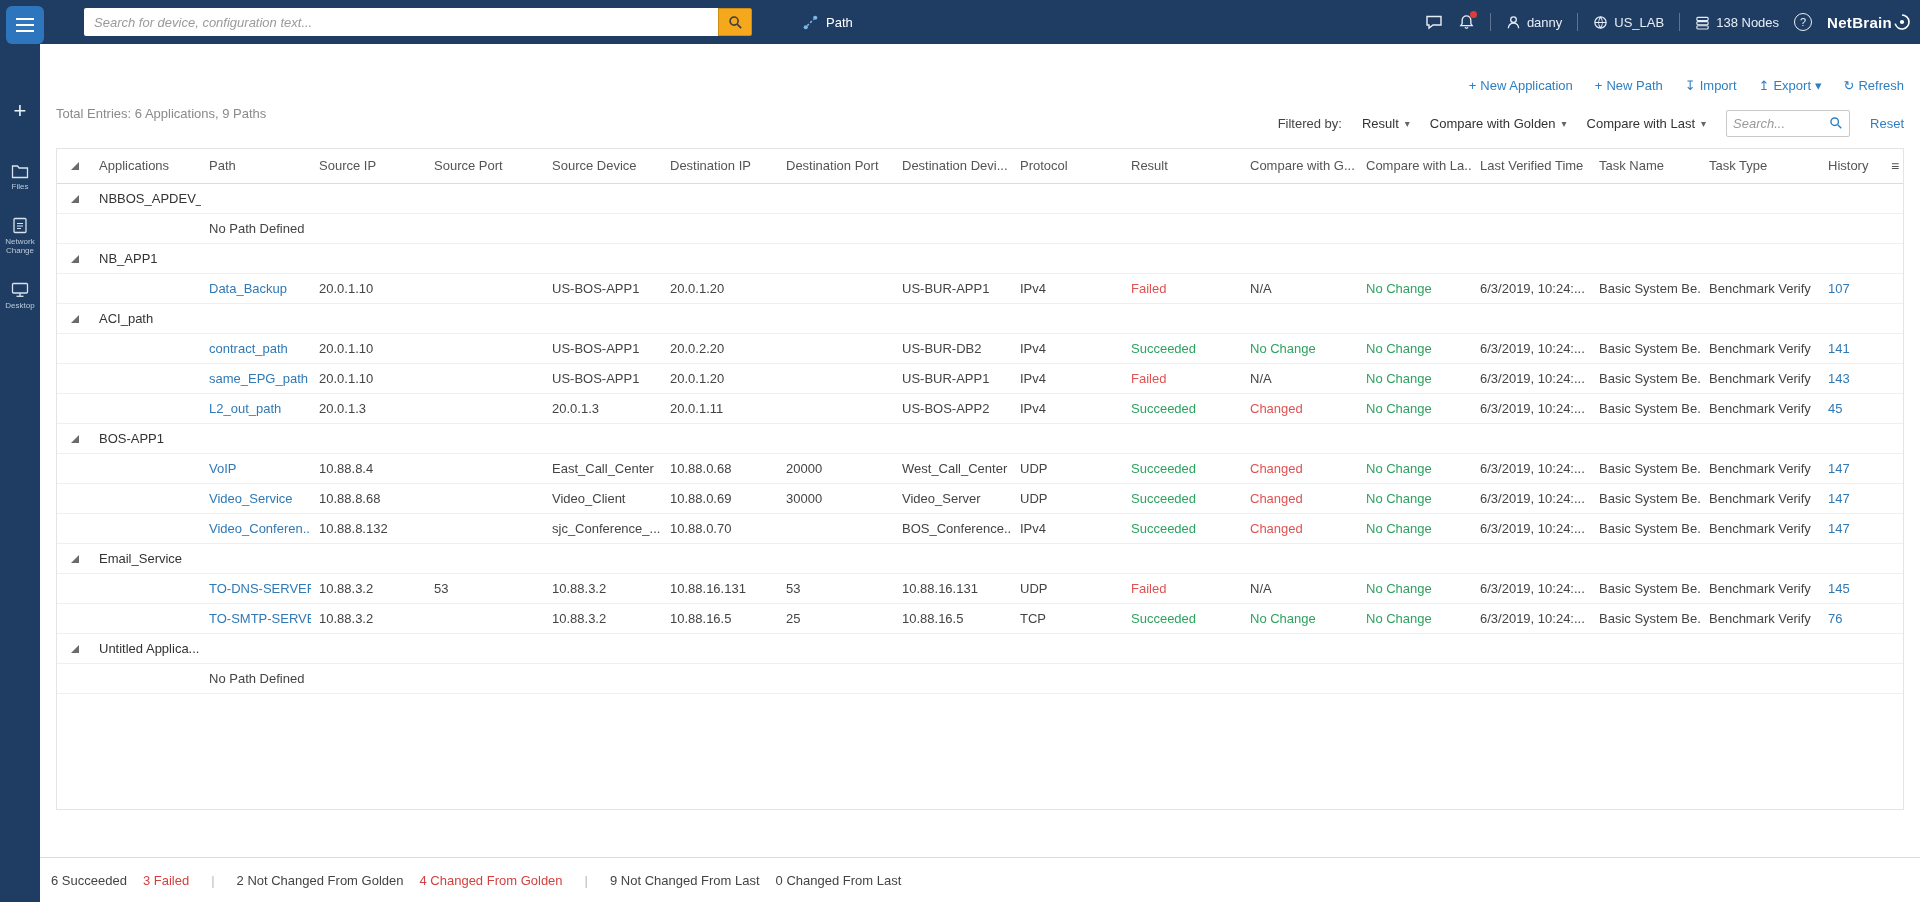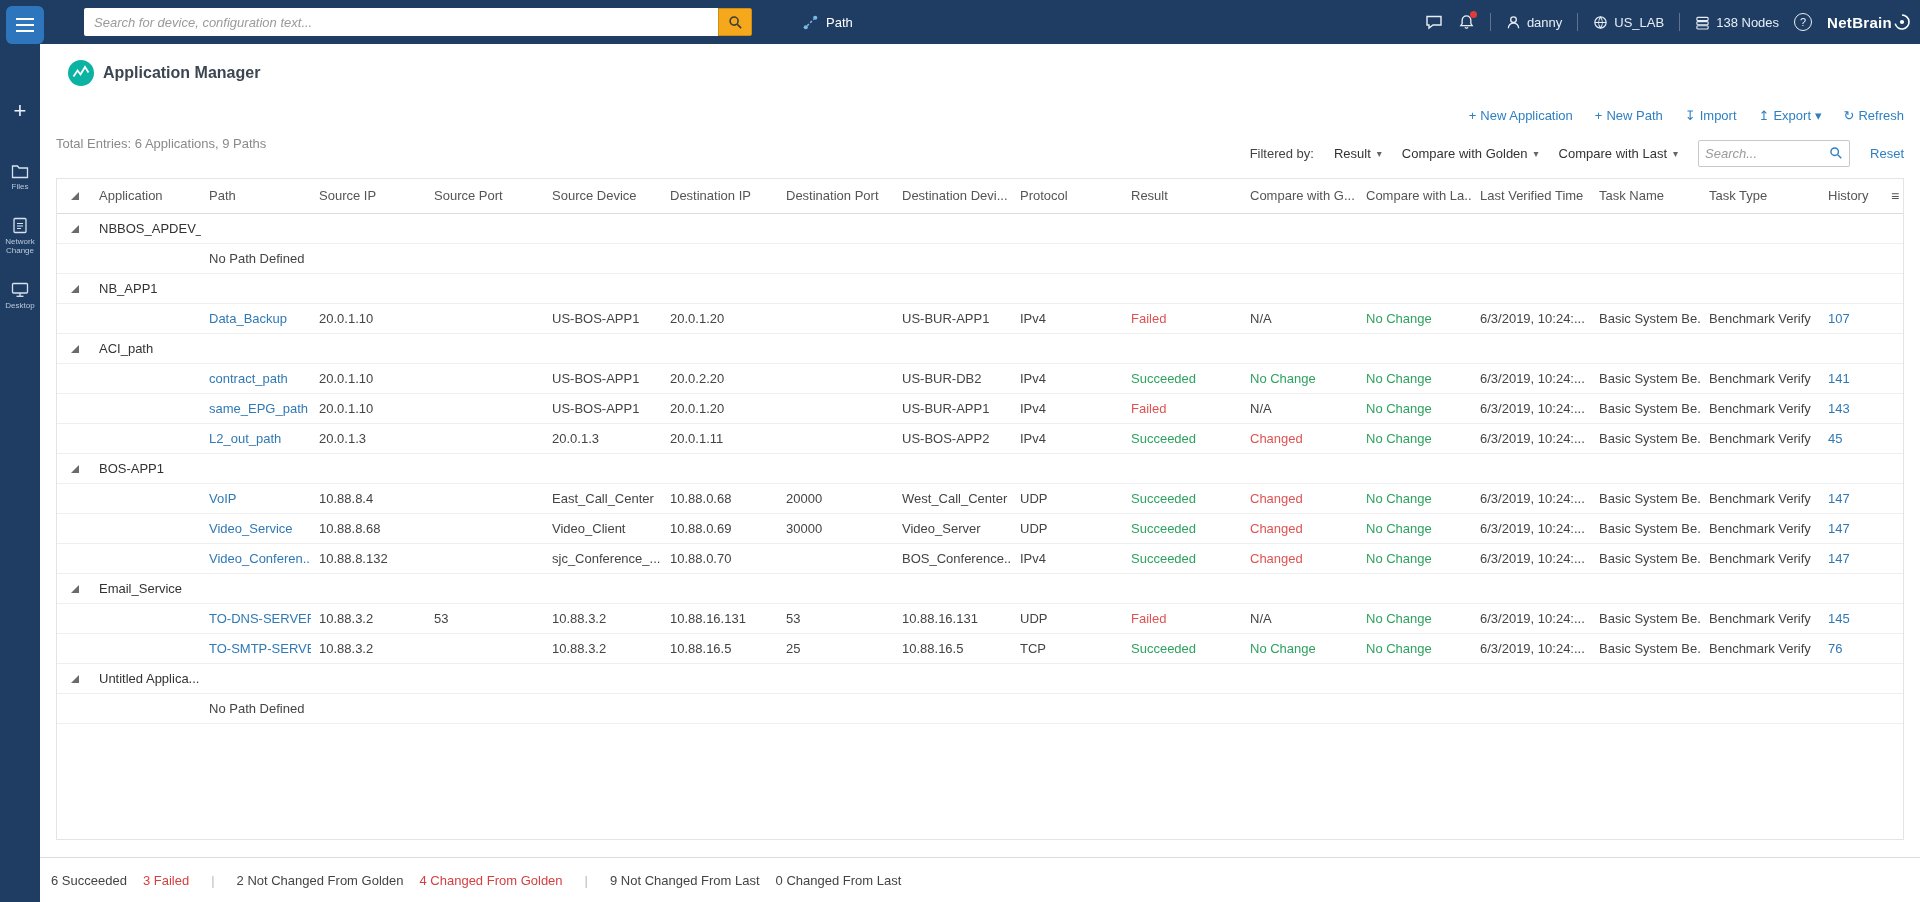--- a/index.html
+++ b/index.html
@@ -53,21 +53,21 @@
   .actions-row { display: flex; justify-content: flex-end; align-items: center; gap: 22px;
     margin-top: 16px; font-size: 13px; color: #2e7fc2; height: 22px; }
   .action { display: flex; align-items: center; gap: 4px; cursor: pointer; }
   .action .ico { font-size: 13px; }
   .filter-row { display: flex; justify-content: space-between; 
     margin-top: 10px; height: 34px; }
   .total-entries { font-size: 13px; color: #8a8a8a; }
   .filters { display: flex; align-items: center; gap: 20px; font-size: 13px; color: #444; }
   .dropdown { display: flex; align-items: center; gap: 6px; cursor: pointer; color: #333; }
   .dropdown .caret { font-size: 10px; color: #666; }
-  .f-search { width: 152px; height: 27px; border: 1px solid #c9c9c9; border-radius: 2px;
+  .f-search { width: 124px; height: 27px; border: 1px solid #c9c9c9; border-radius: 2px;
     display: flex; align-items: center; padding: 8px 6px; background: #fff; }
   .f-search input { flex: 1; border: none; outline: none; font-size: 13px; color: #333;
     width: 100%; font-family: inherit; }
   .reset-link { color: #2e7fc2; cursor: pointer; }
 
   
   .grid-wrap { margin-top: 8px; height: 662px; border: 1px solid #e4e4e4; overflow: hidden; background: #fff; }
   table { width: 100%; border-collapse: collapse; table-layout: fixed; font-size: 13px; color: #444; }
   th { font-weight: normal; color: #555; text-align: left; padding: 0 8px; height: 34px;
     border-bottom: 1px solid #dcdcdc; white-space: nowrap; overflow: hidden; cursor: pointer; }
@@ -211,29 +211,20 @@
           <line x1="5.5" y1="14.3" x2="12.5" y2="14.3" stroke="#d7e3f0" stroke-width="1.3"></line>
         </svg>
     </span>
     <span class="sb-label">Desktop</span>
   </div>
 </div>
 
 <div class="main">
   <div class="content">
 
-    <div class="title-row">
-      <span>
-        <svg width="26" height="26" viewBox="0 0 26 26">
-            <circle cx="13" cy="13" r="13" fill="#0cb2a2"></circle>
-            <path d="M5.5 16.5l4-6 3 4 4.5-7.5 3.5 5.5" stroke="#fff" stroke-width="1.8" fill="none"></path>
-          </svg>
-      </span>
-      <span class="page-title">Application Manager</span>
-    </div>
 
     <div class="actions-row">
       <span class="action">
         <span class="ico">+</span>
         <span>New Application</span>
       </span>
       <span class="action">
         <span class="ico">+</span>
         <span>New Path</span>
       </span>
@@ -299,21 +290,21 @@
           <col style="width:114px">
             <col style="width:119px">
             <col style="width:110px">
             <col style="width:119px">
           <col style="width:62px">
             <col style="width:26px">
         </colgroup>
         <thead>
           <tr>
             <th class="c-arrow"><span class="tri"></span></th>
-            <th>Application</th>
+            <th>Applications</th>
             <th>Path</th>
             <th>Source IP</th>
             <th>Source Port</th>
             <th>Source Device</th>
             <th>Destination IP</th>
             <th>Destination Port</th>
             <th>Destination Devi...</th>
             <th>Protocol</th>
             <th>Result</th>
             <th>Compare with G...</th>

